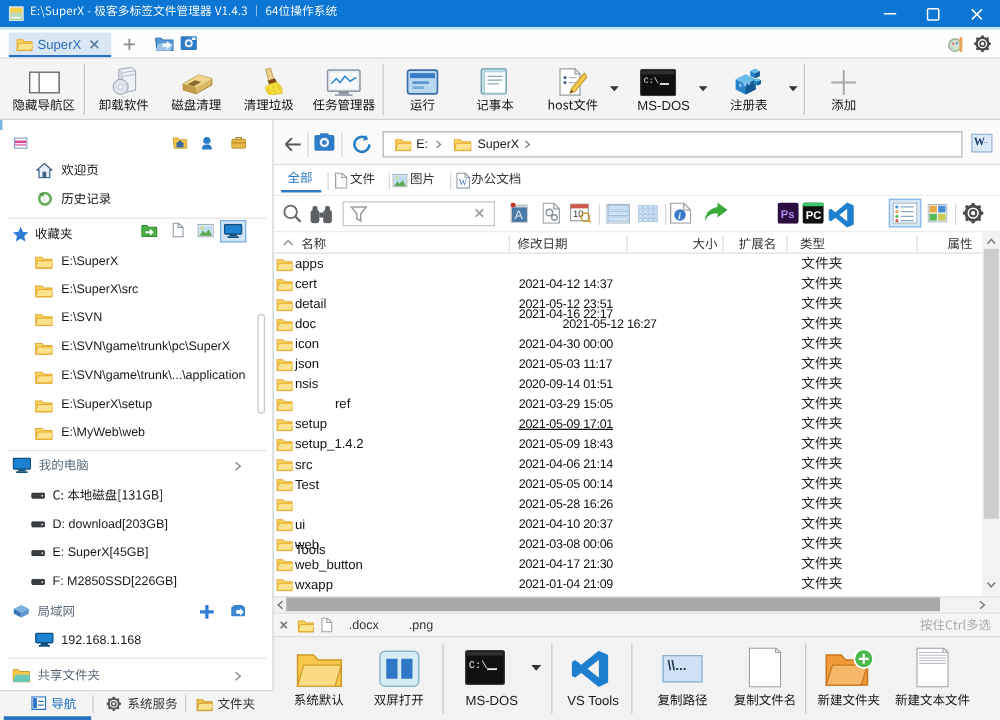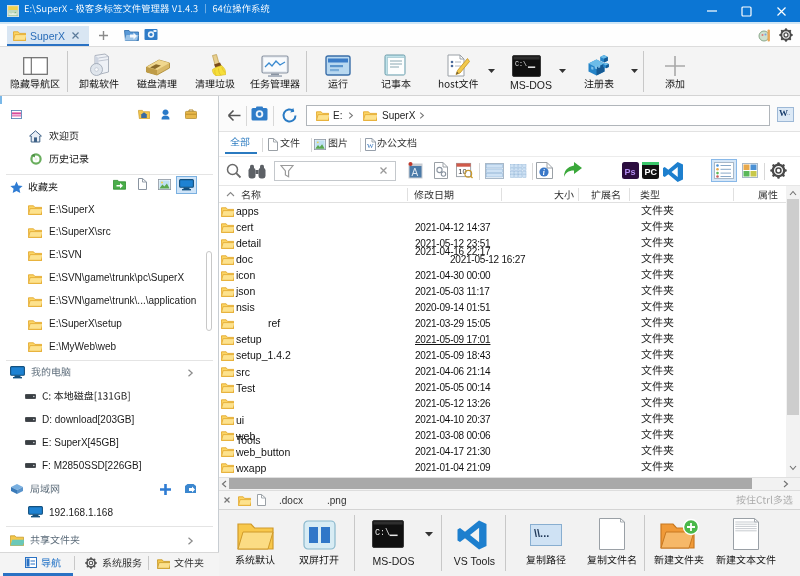--- a/index.html
+++ b/index.html
@@ -1065,21 +1065,21 @@
         <use href="#q15" x="0"></use>
         <use href="#q16" x="1000"></use>
         <use href="#q68" x="2000"></use>
       </g>
     </svg>
     <svg style="position:absolute;left:221px;top:398.1px" width="13" height="11" viewBox="0 0 13 11">
       <path d="M0.5 1.8 h4.68 l1.3 1.6 h6.32 v7.4 h-12 z" fill="#fbd566" stroke="#e3a82c" stroke-width="0.9"></path>
 <path d="M0.5 10.3 l1.6 -5.720000000000001 h11.7 l-1.5 5.720000000000001 z" fill="#fde28d" stroke="#e3a82c" stroke-width="0.8"></path>
     </svg>
     <div style="position:absolute;left:236px;top:397.6px;font:10.5px 'Liberation Sans',sans-serif;color:#111;white-space:pre;margin-top:36px;">Tools</div>
-    <div style="position:absolute;left:415px;top:398.1px;font:10px 'Liberation Sans',sans-serif;color:#111;white-space:pre;letter-spacing:-0.22px;">2021-05-12 13:26</div>
+    <div style="position:absolute;left:415px;top:398.1px;font:10px 'Liberation Sans',sans-serif;color:#111;white-space:pre;letter-spacing:-0.22px;">2021-05-28 16:26</div>
     <svg width="33.0" height="13.8" style="position:absolute;left:641px;top:397.1px">
       <g fill="#222" transform="translate(0,9.46) scale(0.011000)">
         <use href="#q15" x="0"></use>
         <use href="#q16" x="1000"></use>
         <use href="#q68" x="2000"></use>
       </g>
     </svg>
     <svg style="position:absolute;left:221px;top:414.15px" width="13" height="11" viewBox="0 0 13 11">
       <path d="M0.5 1.8 h4.68 l1.3 1.6 h6.32 v7.4 h-12 z" fill="#fbd566" stroke="#e3a82c" stroke-width="0.9"></path>
 <path d="M0.5 10.3 l1.6 -5.720000000000001 h11.7 l-1.5 5.720000000000001 z" fill="#fde28d" stroke="#e3a82c" stroke-width="0.8"></path>

